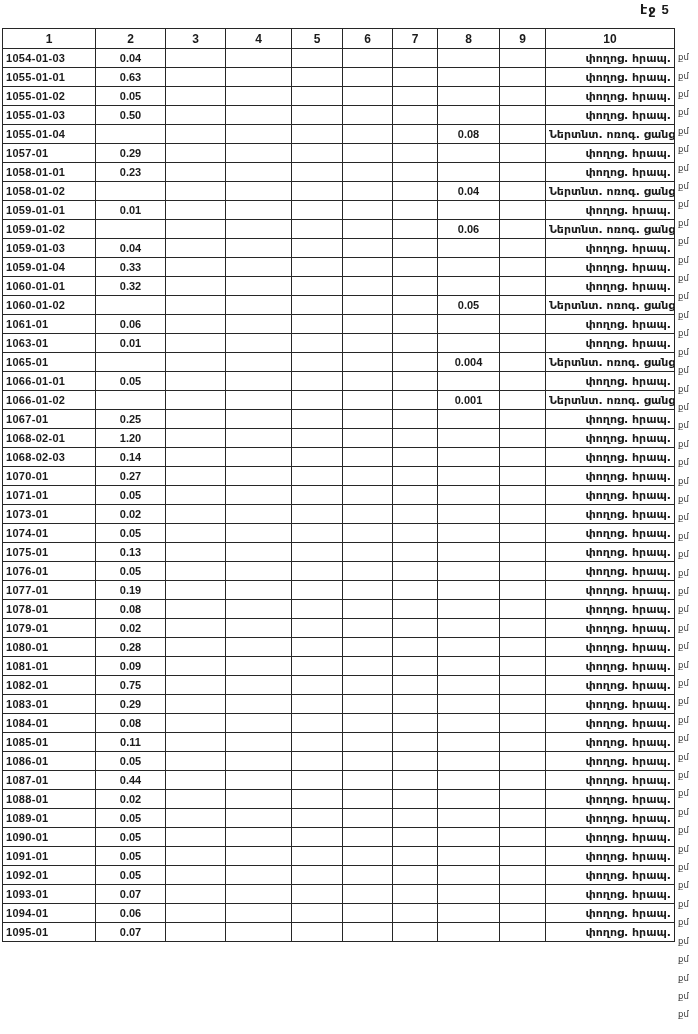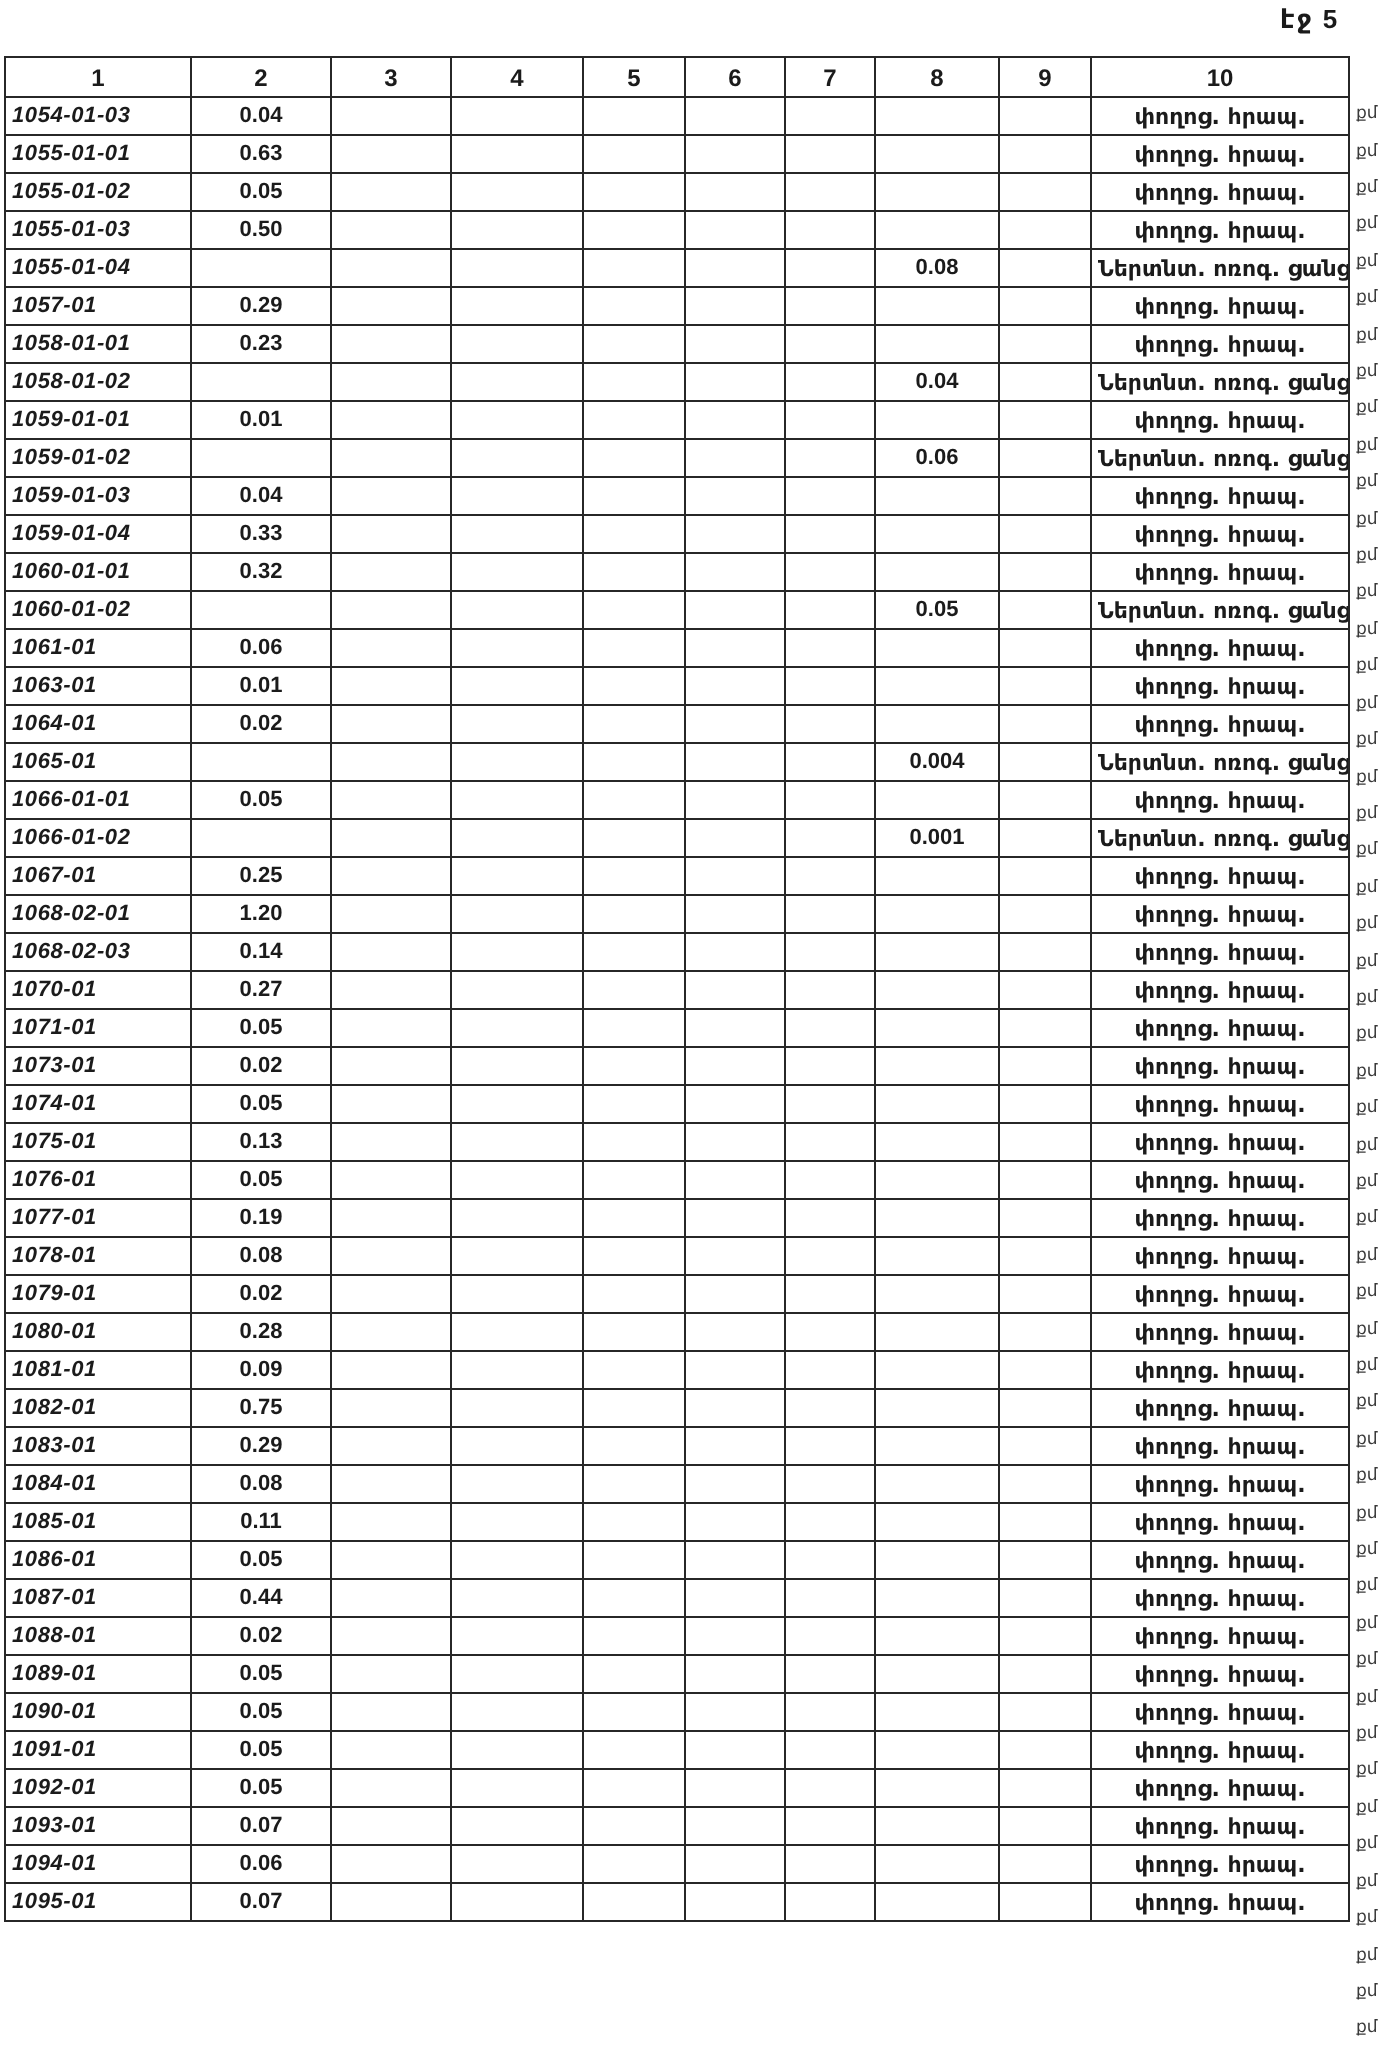--- a/index.html
+++ b/index.html
@@ -32,25 +32,25 @@
     white-space:nowrap;
     font-size:11px;
     font-weight:bold;
     color:#1b1b1b;
   }
   table.scan th{
     height:19px;
     text-align:center;
     font-size:12px;
   }
-  td.c-code{text-align:left;padding-left:4px;letter-spacing:0.3px;font-style:italic;}
+  td.c-code{text-align:left;padding-left:4px;letter-spacing:0.3px;}
   td.c-val{text-align:center;}
   td.c-val8{text-align:center;}
   td.c-use{
-    text-align:center;padding-left:3px;
+    text-align:right;padding-left:3px;
     font-size:10.5px;
     font-family:"DejaVu Sans","Liberation Sans",sans-serif;
     font-weight:bold;
   }
   .gutter{
     position:absolute;top:48px;left:678px;width:20px;
     display:flex;flex-direction:column;
   }
   .gutter .frag{
     height:18.42px;
@@ -280,32 +280,20 @@
         <td class="c-val"></td>
         <td class="c-val"></td>
         <td class="c-val"></td>
         <td class="c-val"></td>
         <td class="c-val"></td>
         <td class="c-val8"></td>
         <td class="c-val"></td>
         <td class="c-use">փողոց. հրապ.</td>
       </tr>
       <tr>
-        <td class="c-code">1064-01</td>
-        <td class="c-val">0.02</td>
-        <td class="c-val"></td>
-        <td class="c-val"></td>
-        <td class="c-val"></td>
-        <td class="c-val"></td>
-        <td class="c-val"></td>
-        <td class="c-val8"></td>
-        <td class="c-val"></td>
-        <td class="c-use">փողոց. հրապ.</td>
-      </tr>
-      <tr>
         <td class="c-code">1065-01</td>
         <td class="c-val"></td>
         <td class="c-val"></td>
         <td class="c-val"></td>
         <td class="c-val"></td>
         <td class="c-val"></td>
         <td class="c-val"></td>
         <td class="c-val8">0.004</td>
         <td class="c-val"></td>
         <td class="c-use">Ներտնտ. ոռոգ. ցանց</td>

